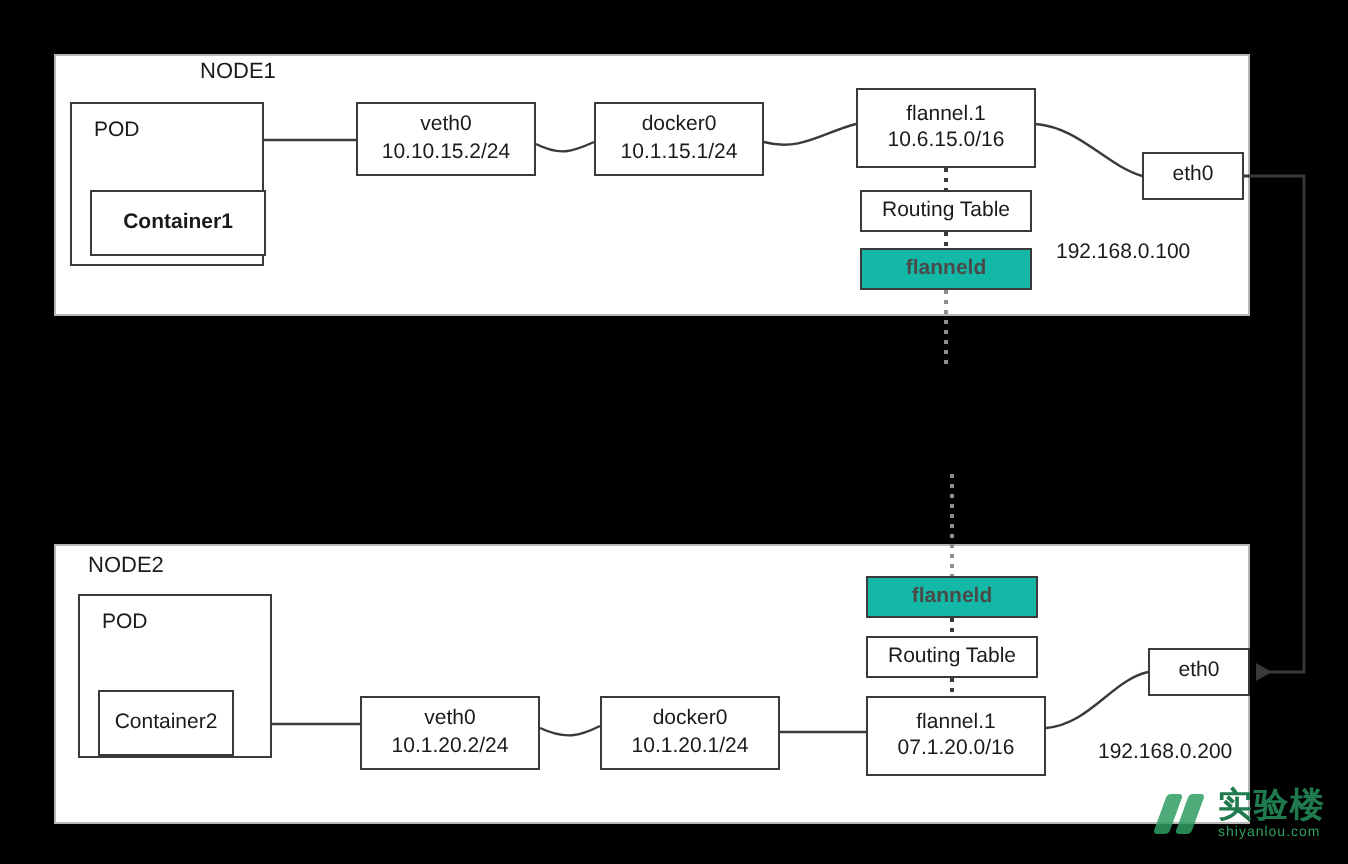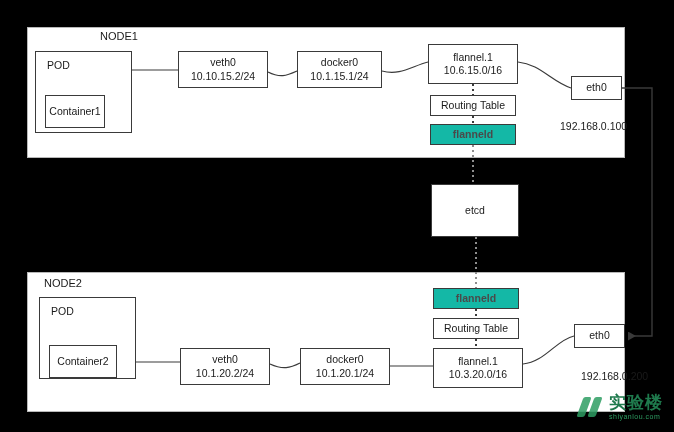--- a/index.html
+++ b/index.html
@@ -104,21 +104,21 @@
 <body>
 
 <div id="canvas">
 
   <div class="node-panel" style="left:27px; top:27px; width:598px; height:131px;"></div>
   <div class="node-title" style="left:60px; top:30px;margin-left:40px;">NODE1</div>
 
   <div class="box" style="left:35px; top:51px; width:97px; height:82px; justify-content:flex-start; align-items:flex-start; padding:7px 0 0 11px;">
     <span class="l1">POD</span>
   </div>
-  <div class="box" style="left:45px; top:95px; width:60px; height:33px;">
+  <div class="box" style="left:45px; top:95px; width:88px; height:33px;font-weight:bold;">
     <span class="l1">Container1</span>
   </div>
 
   <div class="box" style="left:178px; top:51px; width:90px; height:37px;">
     <span class="l1">veth0</span>
     <span class="l2">10.10.15.2/24</span>
   </div>
 
   <div class="box" style="left:297px; top:51px; width:85px; height:37px;">
     <span class="l1">docker0</span>
@@ -135,25 +135,22 @@
   </div>
 
   <div class="box box-red" style="left:430px; top:124px; width:86px; height:21px;">
     <span class="l1">flanneld</span>
   </div>
 
   <div class="box" style="left:571px; top:76px; width:51px; height:24px;">
     <span class="l1">eth0</span>
   </div>
 
-  <div class="plain-text" style="left:560px; top:120px;">192.168.0.100</div>
-
-  <div class="box" style="left:431px; top:184px; width:88px; height:53px;">
-    <span class="l1">etcd</span>
-  </div>
+  <div class="plain-text" style="left:528px; top:120px;">192.168.0.100</div>
+
 
   <div class="node-panel" style="left:27px; top:272px; width:598px; height:140px;"></div>
   <div class="node-title" style="left:44px; top:277px;">NODE2</div>
 
   <div class="box" style="left:39px; top:297px; width:97px; height:82px; justify-content:flex-start; align-items:flex-start; padding:7px 0 0 11px;">
     <span class="l1">POD</span>
   </div>
   <div class="box" style="left:49px; top:345px; width:68px; height:33px;text-align:center;">
     <span class="l1">Container2</span>
   </div>
@@ -171,28 +168,28 @@
   <div class="box box-red" style="left:433px; top:288px; width:86px; height:21px;">
     <span class="l1">flanneld</span>
   </div>
 
   <div class="box" style="left:433px; top:318px; width:86px; height:21px;">
     <span class="l1">Routing Table</span>
   </div>
 
   <div class="box" style="left:433px; top:348px; width:90px; height:40px;">
     <span class="l1">flannel.1</span>
-    <span class="l2">10.3.20.0/16</span>
+    <span class="l2">07.1.20.0/16</span>
   </div>
 
   <div class="box" style="left:574px; top:324px; width:51px; height:24px;">
     <span class="l1">eth0</span>
   </div>
 
-  <div class="plain-text" style="left:549px; top:370px;margin-left:32px;">192.168.0.200</div>
+  <div class="plain-text" style="left:549px; top:370px;">192.168.0.200</div>
 
   <svg class="edges" viewBox="0 0 674 432" xmlns="http://www.w3.org/2000/svg">
     <defs>
       <marker id="arrowLeft" markerWidth="9" markerHeight="9" refX="8" refY="4.5" orient="auto" markerUnits="userSpaceOnUse">
         <path d="M8,0 L8,9 L0,4.5 z" fill="#3a3a3a"></path>
       </marker>
     </defs>
 
     <path d="M132,70 L178,70" stroke="#3a3a3a" stroke-width="1.2" fill="none"></path>
     <path d="M268,72 C280,78 286,76 297,71" stroke="#3a3a3a" stroke-width="1.2" fill="none"></path>

